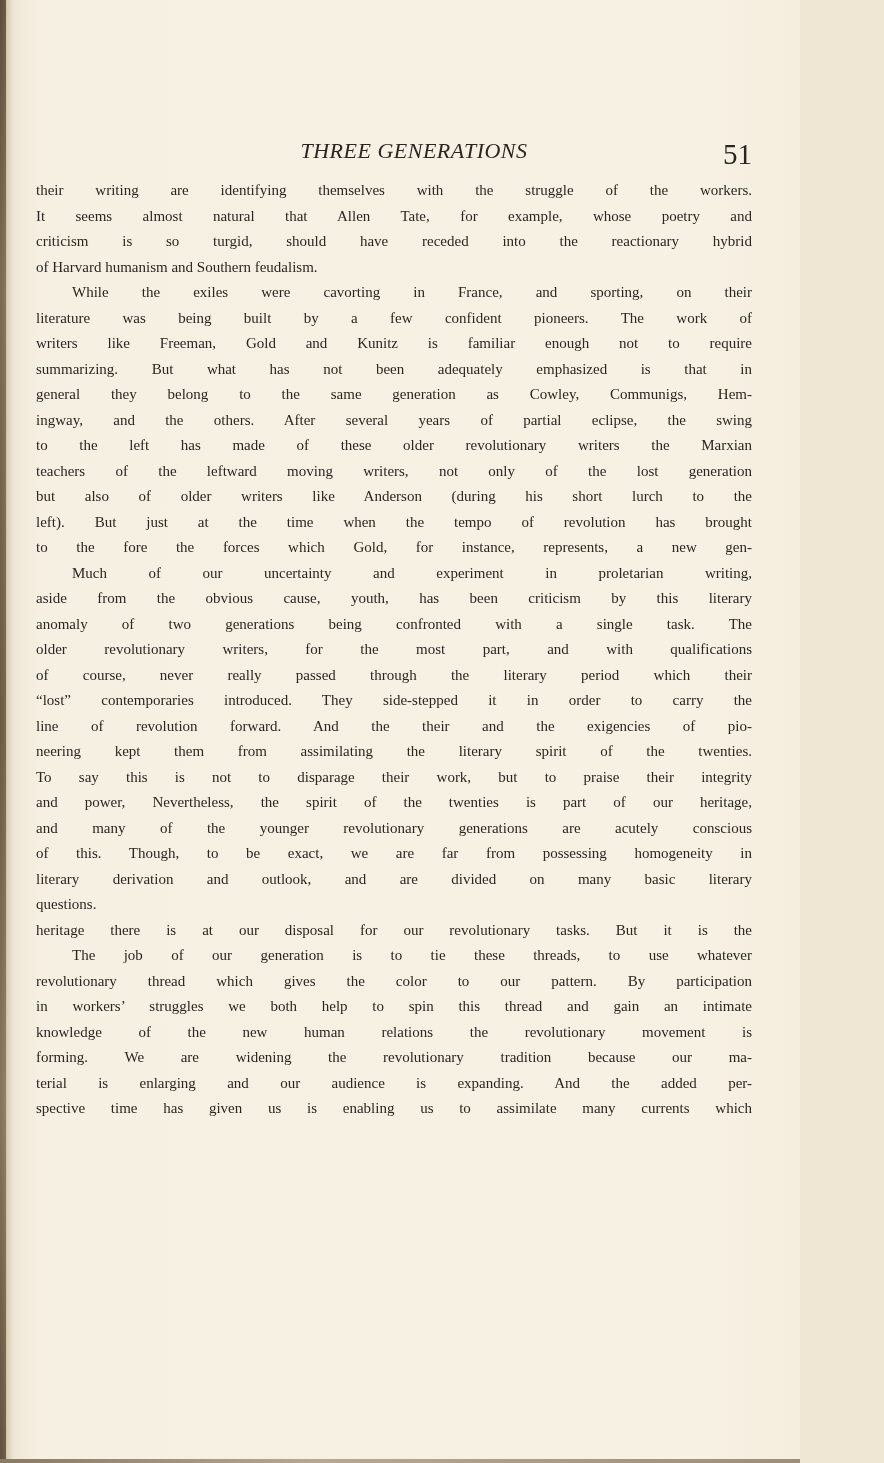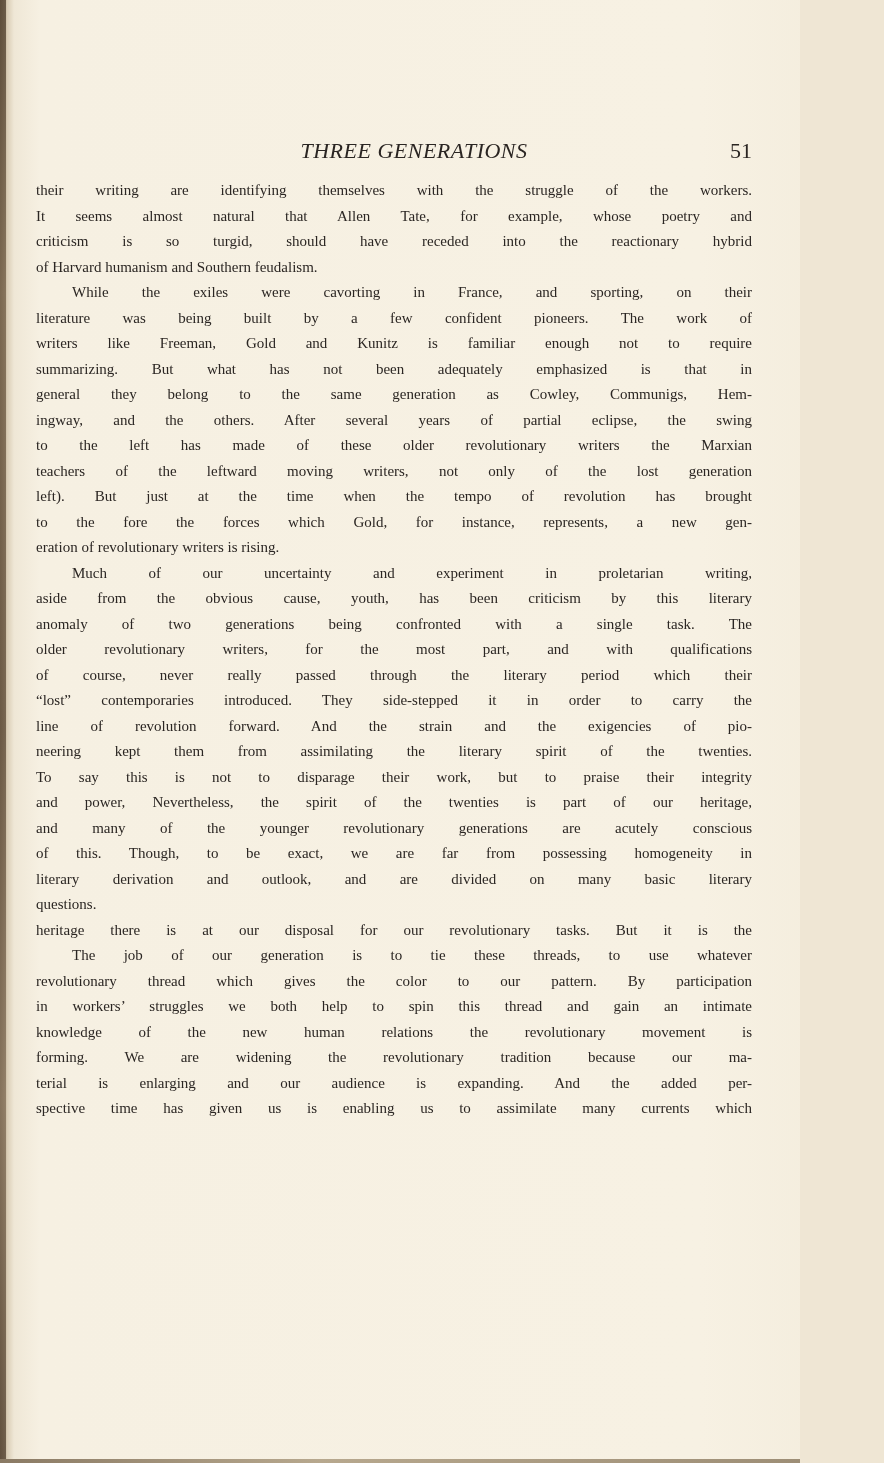--- a/index.html
+++ b/index.html
@@ -49,21 +49,21 @@
       right: 0;
       text-align: center;
       font-style: italic;
       font-size: 22px;
       letter-spacing: 0.5px;
       padding-left: 40px;
     }
     .page-number {
       position: absolute;
       right: 0;
-      font-size: 22px;
+      font-size: 29px;
     }
     .body-text {
       position: absolute;
       top: 178px;
       left: 36px;
       width: 716px;
       font-family: "Liberation Serif", "DejaVu Serif", serif;
       font-size: 15px;
       line-height: 25.5px;
       color: #2b2623;
@@ -104,32 +104,32 @@
     </p>
     <p>
       <span class="ln indent">While the exiles were cavorting in France, and sporting, on their</span>
       <span class="ln">literature was being built by a few confident pioneers.  The work of</span>
       <span class="ln">writers like Freeman, Gold and Kunitz is familiar enough not to require</span>
       <span class="ln">summarizing.  But what has not been adequately emphasized is that in</span>
       <span class="ln">general they belong to the same generation as Cowley, Communigs, Hem-</span>
       <span class="ln">ingway, and the others.  After several years of partial eclipse, the swing</span>
       <span class="ln">to the left has made of these older revolutionary writers the Marxian</span>
       <span class="ln">teachers of the leftward moving writers, not only of the lost generation</span>
+      <span class="ln">but also of older writers like Anderson (during his short lurch to the</span>
       <span class="ln">left).  But just at the time when the tempo of revolution has brought</span>
       <span class="ln">to the fore the forces which Gold, for instance, represents, a new gen-</span>
-      <span class="ln last">eration of revolutionary writers is rising.</span>
     </p>
     <p>
       <span class="ln indent">Much of our uncertainty and experiment in proletarian writing,</span>
       <span class="ln">aside from the obvious cause, youth, has been criticism by this literary</span>
       <span class="ln">anomaly of two generations being confronted with a single task.  The</span>
       <span class="ln">older revolutionary writers, for the most part, and with qualifications</span>
       <span class="ln">of course, never really passed through the literary period which their</span>
       <span class="ln">“lost” contemporaries introduced.  They side-stepped it in order to carry the</span>
-      <span class="ln">line of revolution forward.  And the strain and the exigencies of pio-</span>
+      <span class="ln">line of revolution forward.  And the their and the exigencies of pio-</span>
       <span class="ln">neering kept them from assimilating the literary spirit of the twenties.</span>
       <span class="ln">To say this is not to disparage their work, but to praise their integrity</span>
       <span class="ln">and power,  Nevertheless, the spirit of the twenties is part of our heritage,</span>
       <span class="ln">and many of the younger revolutionary generations are acutely conscious</span>
       <span class="ln">of this.  Though, to be exact, we are far from possessing homogeneity in</span>
       <span class="ln">literary derivation and outlook, and are divided on many basic literary</span>
       <span class="ln last">questions.</span>
     </p>
     <p>
       <span class="ln">heritage there is at our disposal for our revolutionary tasks.  But it is the</span>

